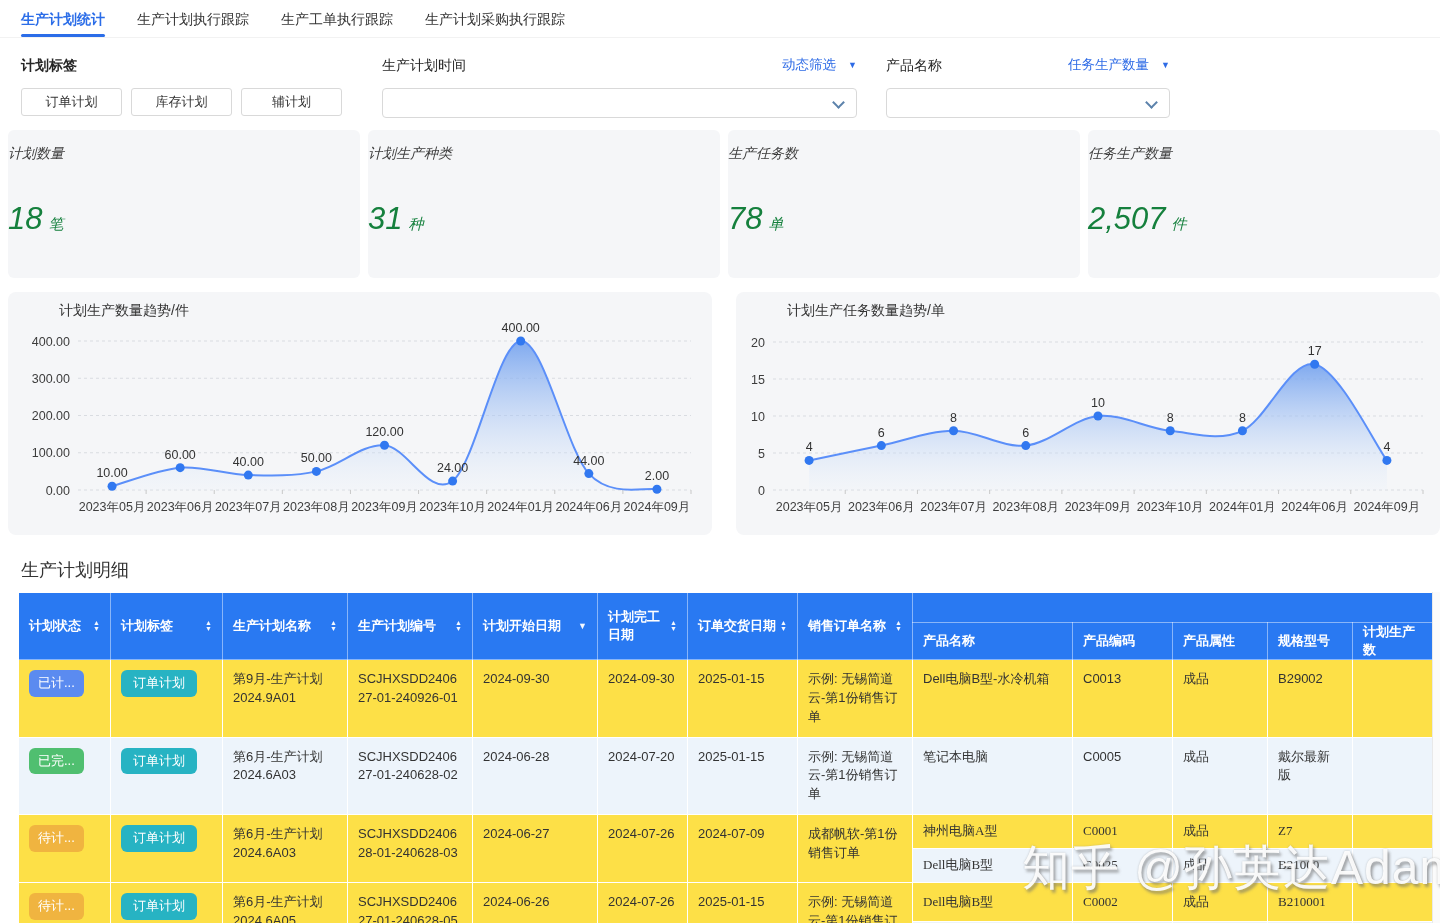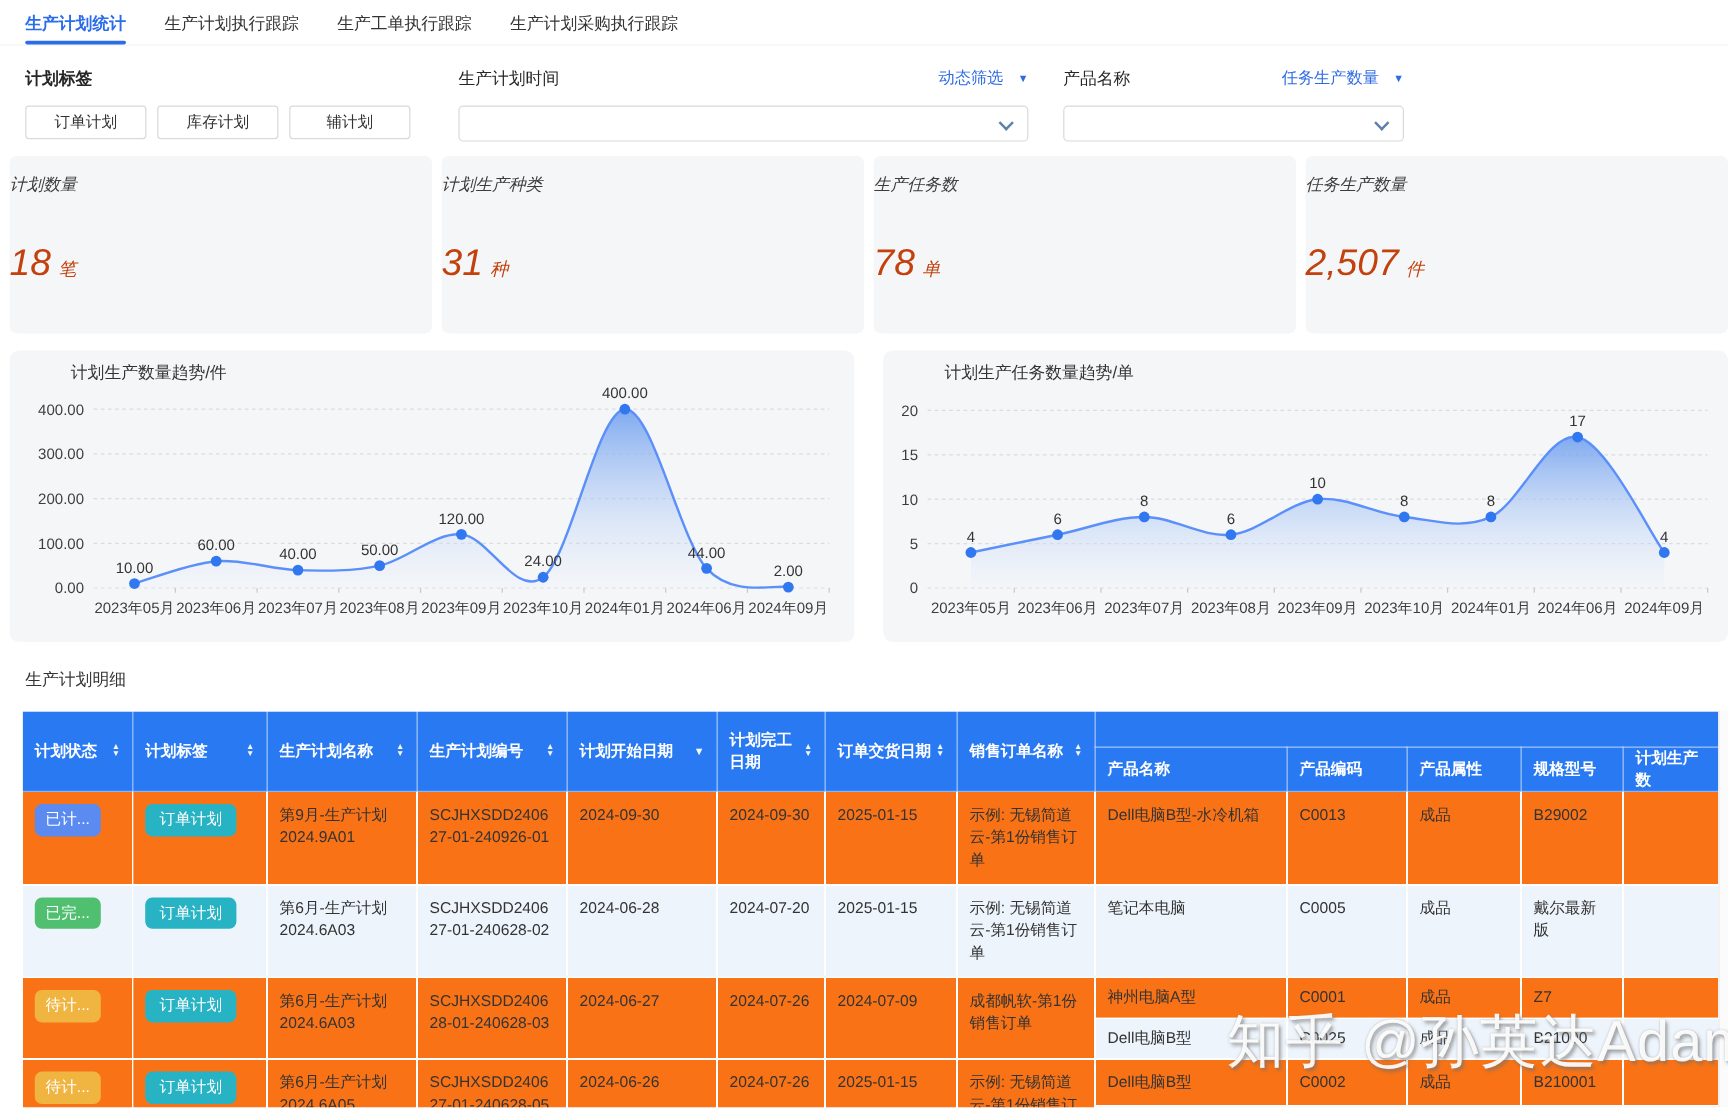--- a/index.html
+++ b/index.html
@@ -24,42 +24,42 @@
   .tagbtn{width:101px;height:28px;background:#fff;border:1px solid #d9d9d9;border-radius:3px;
           font-size:13px;color:#333;font-family:inherit;cursor:pointer;}
   .select{margin-top:13px;height:30px;border:1px solid #d9d9d9;border-radius:4px;background:#fff;
           position:relative;cursor:pointer;box-sizing:border-box;}
   .select .chev{position:absolute;right:13px;top:9px;width:7px;height:7px;
           border-right:2px solid #5c82ab;border-bottom:2px solid #5c82ab;transform:rotate(45deg);}
   
   #cards{position:absolute;left:8px;top:130px;width:1432px;display:flex;gap:8px;}
   .card{flex:1;height:148px;background:#f5f6f8;border-radius:6px;text-align:left;font-style:italic;}
   .card .clabel{padding-top:15px;font-size:14px;color:#3d3d3d;}
-  .card .cvalue{margin-top:38px;color:#c2410c;}
+  .card .cvalue{margin-top:38px;color:#15803d;}
   .card .cnum{font-size:31px;}
   .card .cunit{font-size:15px;margin-left:6px;}
   
   .chartpanel{position:absolute;top:292px;width:704px;height:243px;background:#f5f6f8;border-radius:8px;}
   #chart-left{left:8px;} #chart-right{left:736px;}
   .charttitle{position:absolute;left:14px;top:10px;font-size:14px;color:#333;z-index:2;margin-left:37px;}
   .chartpanel svg{position:absolute;left:0;top:0;}
   
-  #table-title{position:absolute;left:21px;top:558px;font-size:14px;color:#333;}
+  #table-title{position:absolute;left:21px;top:558px;font-size:18px;color:#333;}
   #table-wrap{position:absolute;left:18px;top:592px;width:1414px;height:331px;overflow:hidden;}
   table{border-collapse:collapse;table-layout:fixed;width:1414px;}
   th{background:#2979f2;color:#fff;font-size:13px;font-weight:bold;text-align:left;
      padding:0 10px;border:1px solid rgba(255,255,255,.45);box-sizing:border-box;}
   .th-inner{display:flex;align-items:center;justify-content:space-between;}
   .sorters{display:inline-flex;flex-direction:column;font-size:7px;line-height:6px;color:rgba(255,255,255,.95);}
   .sort-desc{font-size:9px;color:rgba(255,255,255,.95);}
   td{font-size:13px;color:#333;padding:10px 10px;vertical-align:top;border:1px solid #fff;
      line-height:1.45;box-sizing:border-box;word-break:break-word;overflow:hidden;}
-  tr.leaf-blue>td{background:#f97316;margin-top:26px;}
+  tr.leaf-blue>td{background:#fde047;margin-top:26px;}
   tr.leaf-light>td{background:#edf4fb;}
-  td.sub{vertical-align:middle;padding:4px 10px;}
+  td.sub{vertical-align:middle;padding:4px 10px;font-family:Liberation Serif, serif;}
   .badge{display:inline-block;padding:4px 9px;border-radius:6px;color:#fff;font-size:13px;white-space:nowrap;}
   .badge.planned{background:#5b8bf0;}
   .badge.done{background:#50bf70;}
   .badge.pending{background:#f0b440;}
   .tag{display:inline-block;padding:4px 12px;border-radius:6px;background:#27b3c3;color:#fff;font-size:13px;white-space:nowrap;}
   #vscroll{position:absolute;left:1432px;top:592px;width:8px;height:331px;background:#fbfbfb;border-left:1px solid #e9e9e9;box-sizing:border-box;}
   
   #watermark{position:absolute;left:1022px;top:836px;font-size:48px;white-space:nowrap;z-index:50;
      color:rgba(255,255,255,.92);letter-spacing:1px;
      text-shadow:2px 3px 3px rgba(110,110,110,.6),0 0 2px rgba(130,130,130,.45);pointer-events:none;}

